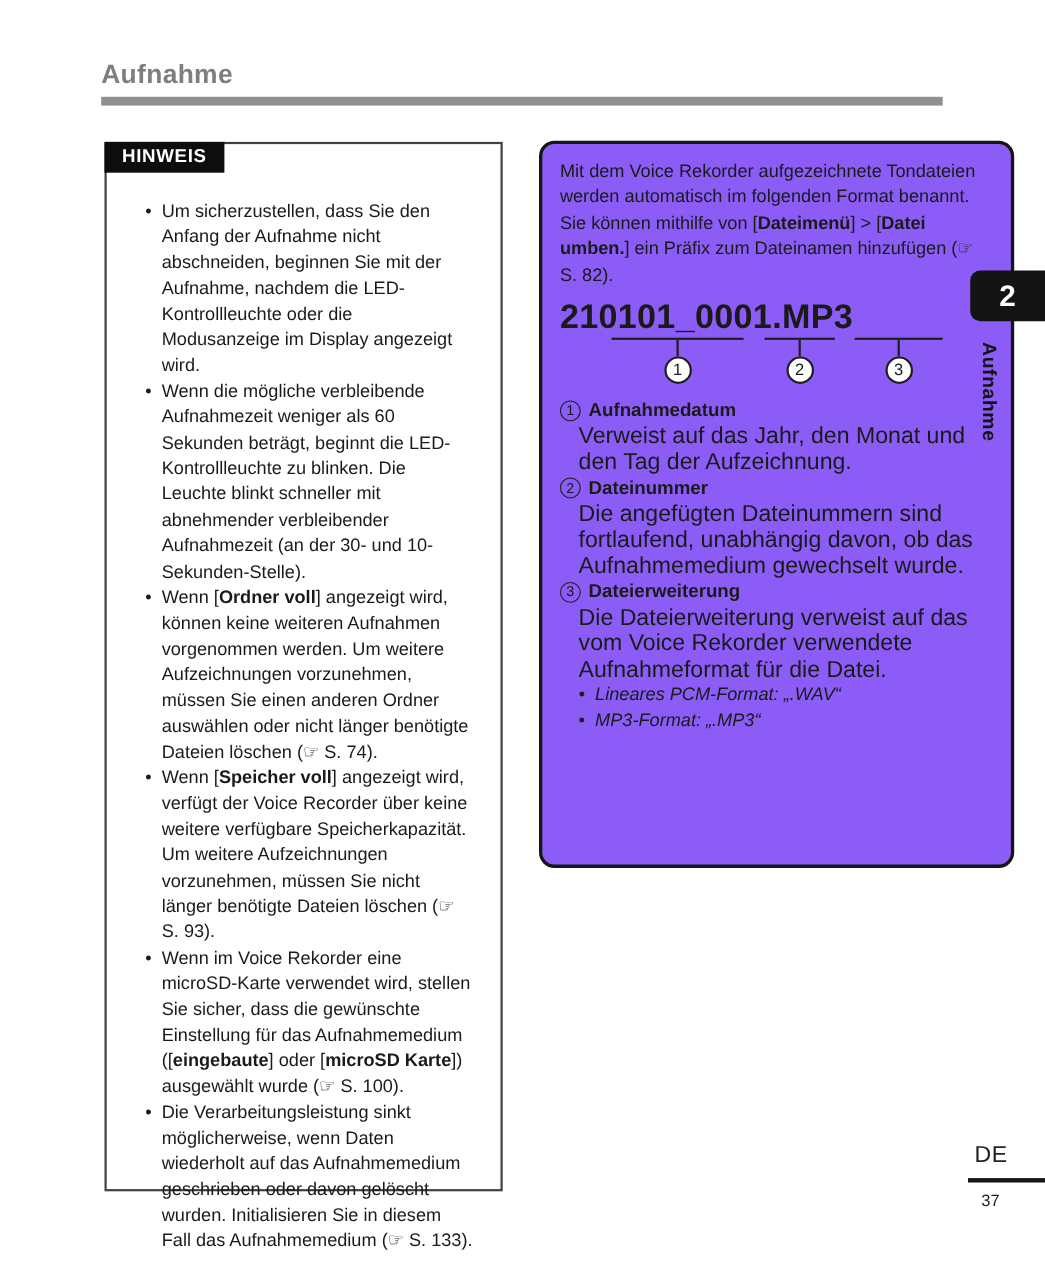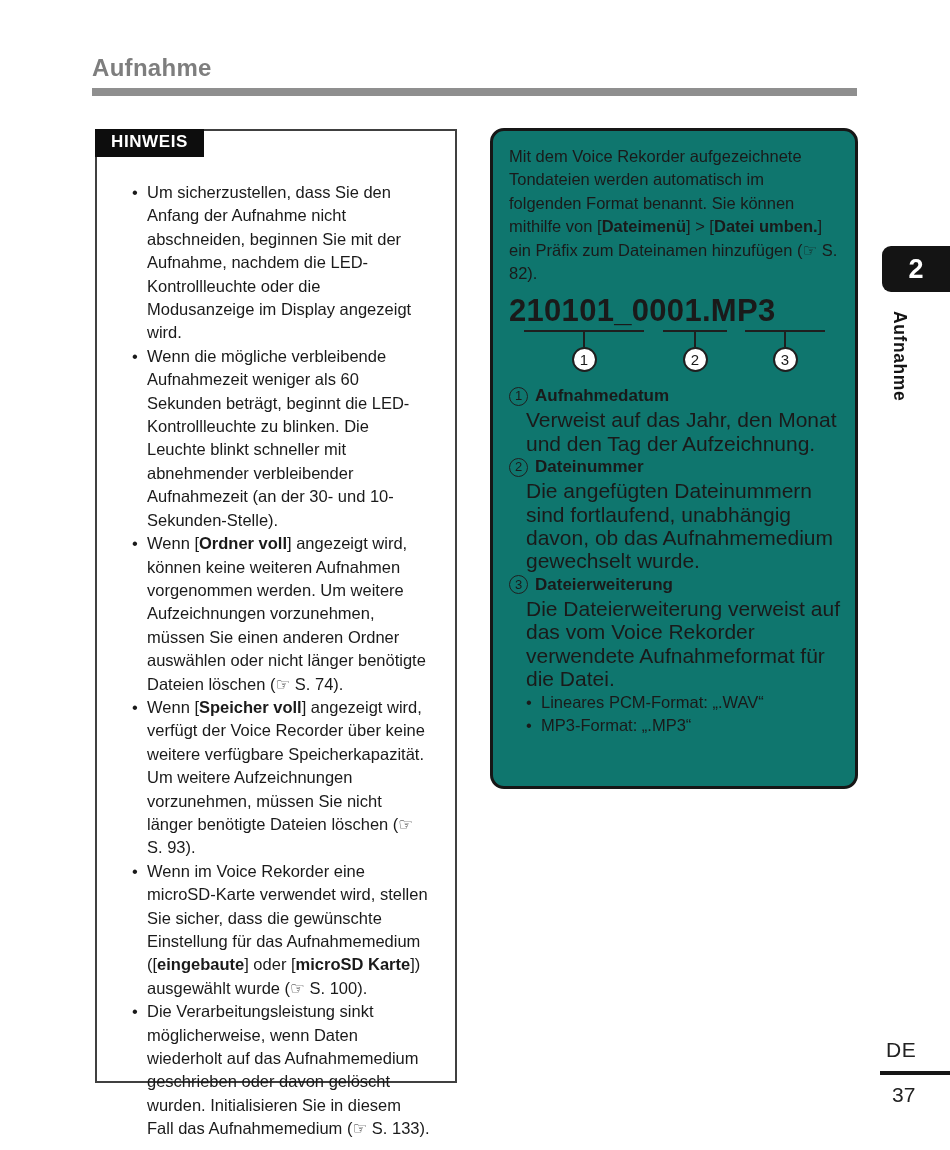--- a/index.html
+++ b/index.html
@@ -43,23 +43,23 @@
     font-size: 16.5px; line-height: 23.4px;
   }
   .notice-list li::before {
     content: "\2022"; position: absolute; left: 2px; top: 0;
   }
   .b { font-weight: 700; }
 
   
   .format-box {
     position: absolute; left: 490px; top: 128px;
-    width: 368px; height: 661px;
+    width: 432px; height: 661px;
     border: 3px solid #161616; border-radius: 14px;
-    padding: 14px 15px 0 16px; background: #0f766e;
+    padding: 14px 15px 0 16px; background: #8b5cf6;
   }
   .format-intro { margin: 0; font-size: 16.5px; line-height: 23.4px; }
 
   .filename-wrap { text-align: left; margin-top: 8px; }
   .filename { font-size: 31px; font-weight: 700; letter-spacing: 0.3px; white-space: nowrap; }
 
   .diagram { display: flex; justify-content: center; align-items: flex-start; margin-top: 1px; height: 50px; }
   .diagram-seg { display: flex; flex-direction: column; align-items: center; border-top: 2px solid #1f1f1f; }
   .diagram-seg.seg-1 { width: 120px; margin-right: 19px; }
   .diagram-seg.seg-2 { width: 64px;  margin-right: 18px; }
@@ -72,42 +72,42 @@
   }
 
   .callouts { margin-top: 4px; }
   .callout-head { display: flex; align-items: center; font-weight: 700; font-size: 17px; line-height: 24px; }
   .callout-num {
     width: 19px; height: 19px; border: 1.5px solid #1f1f1f; border-radius: 50%;
     display: inline-flex; align-items: center; justify-content: center;
     font-size: 13px; font-weight: 400; margin-right: 7px; flex: none;
   }
   .callout-body { margin: 0 0 0 17px; font-size: 21px; line-height: 23.4px; }
-  .callout-sub { margin: 0 0 0 17px; padding: 0; list-style: none; }
+  .callout-sub { margin: 0 0 0 17px; padding: 0; list-style: none; font-style: italic; }
   .callout-sub li { position: relative; padding-left: 15px; font-size: 16.5px; line-height: 23.4px; }
   .callout-sub li::before { content: "\2022"; position: absolute; left: 0; top: 0; }
 
   
   .chapter-tab {
     position: absolute; left: 882px; top: 246px;
     width: 68px; height: 46px;
     background: #141414; border-radius: 9px 0 0 9px;
     color: #fff; display: flex; align-items: center; justify-content: center;
     font-size: 27px; font-weight: 700;
   }
   .chapter-tab-label {
     position: absolute; left: 889px; top: 311px;
     writing-mode: vertical-rl;
     font-size: 17.5px; font-weight: 700; letter-spacing: 0.6px; color: #141414;
   }
 
   
   .footer-lang { position: absolute; left: 886px; top: 1038px; font-size: 21px; color: #222; letter-spacing: 0.5px; }
   .footer-rule { position: absolute; left: 880px; top: 1071px; width: 70px; height: 4px; background: #161616; }
-  .footer-page { position: absolute; left: 892px; top: 1083px; font-size: 21px; color: #222; }
+  .footer-page { position: absolute; left: 892px; top: 1083px; font-size: 15px; color: #222; }
 </style>
 </head>
 <body>
 
 <div class="page">
 
   <div class="header-title">Aufnahme</div>
   <div class="header-rule"></div>
 
   <div class="notice-box">

